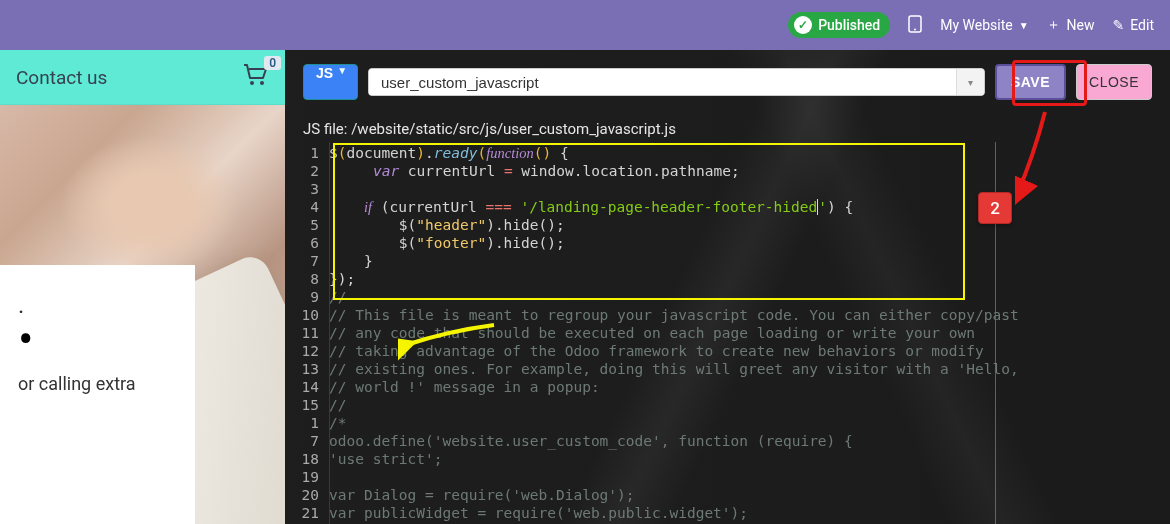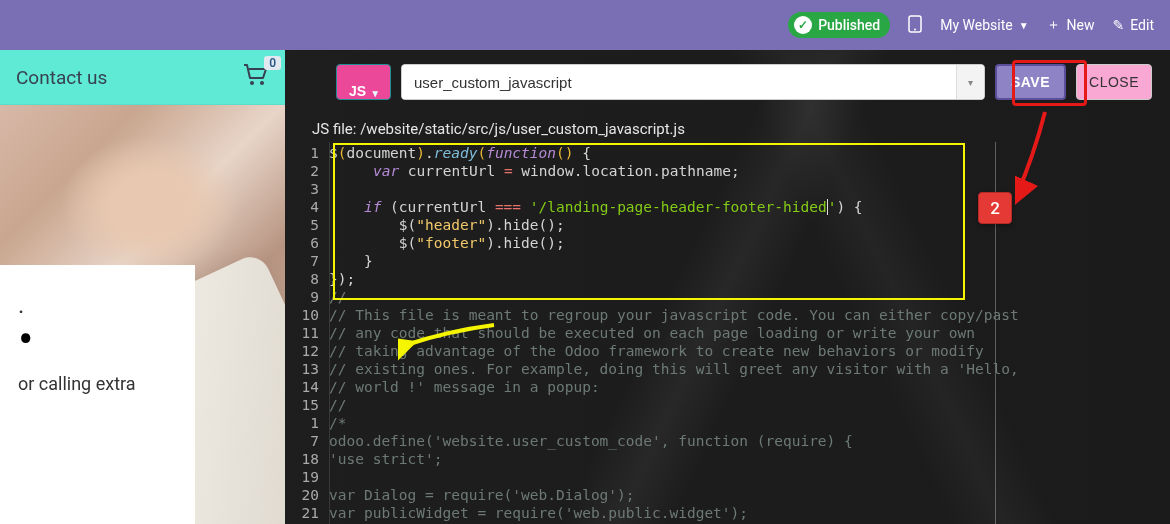--- a/index.html
+++ b/index.html
@@ -27,36 +27,36 @@
   .white-card .sub { font-size:18px; color:#333; }
 
   .editor-panel { position: absolute; left: 285px; top: 50px; right: 0; height: 474px; background: #2c2c2c; color: #ccc; }
   .editor-bg { position:absolute; inset:0; background: linear-gradient(to right, rgba(20,20,20,0.6), rgba(10,10,10,0.5)); }
   .editor-bg::before { content:''; position:absolute; inset:0; background:
     linear-gradient(115deg, transparent 45%, rgba(255,255,255,0.05) 50%, transparent 55%),
     linear-gradient(65deg, transparent 60%, rgba(255,255,255,0.04) 65%, transparent 70%);
   }
 
   .editor-toolbar { position: relative; height: 64px; display:flex; align-items:center; padding: 0 18px; gap:10px; }
-  .js-btn { background:#ec4899; border:1px solid #1f8f97; color:#fff; font-weight:600; font-size:14px; height:36px; padding:0 10px 0 12px; border-radius:4px; display:flex; align-items:flex-end; gap:4px;margin-left:33px;}
+  .js-btn { background:#3b82f6; border:1px solid #1f8f97; color:#fff; font-weight:600; font-size:14px; height:36px; padding:0 10px 0 12px; border-radius:4px; display:flex; align-items:flex-start; gap:4px;}
   .js-btn .caret-down{color:#e8faff;}
-  .file-select { flex:1; display:flex; height:36px; background:#fff; border-radius:4px; overflow:hidden; border:1px solid #ccc;}
+  .file-select { flex:1; display:flex; height:28px; background:#fff; border-radius:4px; overflow:hidden; border:1px solid #ccc;}
   .file-select input { flex:1; border:none; padding:0 12px; font-size:15px; color:#333; outline:none; background:#fff;}
   .file-select .dd { width:28px; background:#f3f3f3; border-left:1px solid #ddd; display:flex; align-items:center; justify-content:center; color:#888;}
   .save-btn { background:#8e84c5; border:2px solid #5b4f9c; color:#fff; font-weight:600; font-size:14px; height:36px; padding:0 14px; border-radius:4px; letter-spacing:0.5px;text-align:center;}
   .close-btn { background:#f9a8d4; border:1px solid #ccc; color:#333; font-weight:500; font-size:14px; height:36px; padding:0 12px; border-radius:4px; letter-spacing:0.5px;}
 
-  .file-path { position:relative; padding:6px 27px; font-size:15px; color:#e6e6e6; }
+  .file-path { position:relative; padding:6px 18px; font-size:15px; color:#e6e6e6; }
   .gutter-vert { position:absolute; left:44px; top:92px; bottom:0; width:1px; background:rgba(255,255,255,0.12); }
 
   .code-area { position:relative; font-family: "Consolas", "Menlo", monospace; font-size:14.5px; line-height:18px; padding:0; margin-top:0;}
   .code-line { display:flex; }
   .lineno { width:44px; text-align:right; padding-right:10px; color:#aaa; user-select:none; }
   .linecontent { flex:1; white-space:pre; color:#d4d4d4;}
-  .kw   { color:#b58ad6; font-style:italic;}
+  .kw   { color:#b58ad6; font-style:italic;font-family:Liberation Serif, serif;}
   .fn   { color:#7fbedb; font-style:italic;}
   .varkw{ color:#b58ad6; font-style:italic;margin-left:9px;}
   .name { color:#d4d4d4; }
   .obj  { color:#d4d4d4; }
   .punct{ color:#d4d4d4; }
   .str  { color:#84cc16; }
   .op   { color:#e8736b; }
   .paren{ color:#e8b736; }
   .sel  { color:#f1c96a; }
   .comment { color:#6d7a74; }

